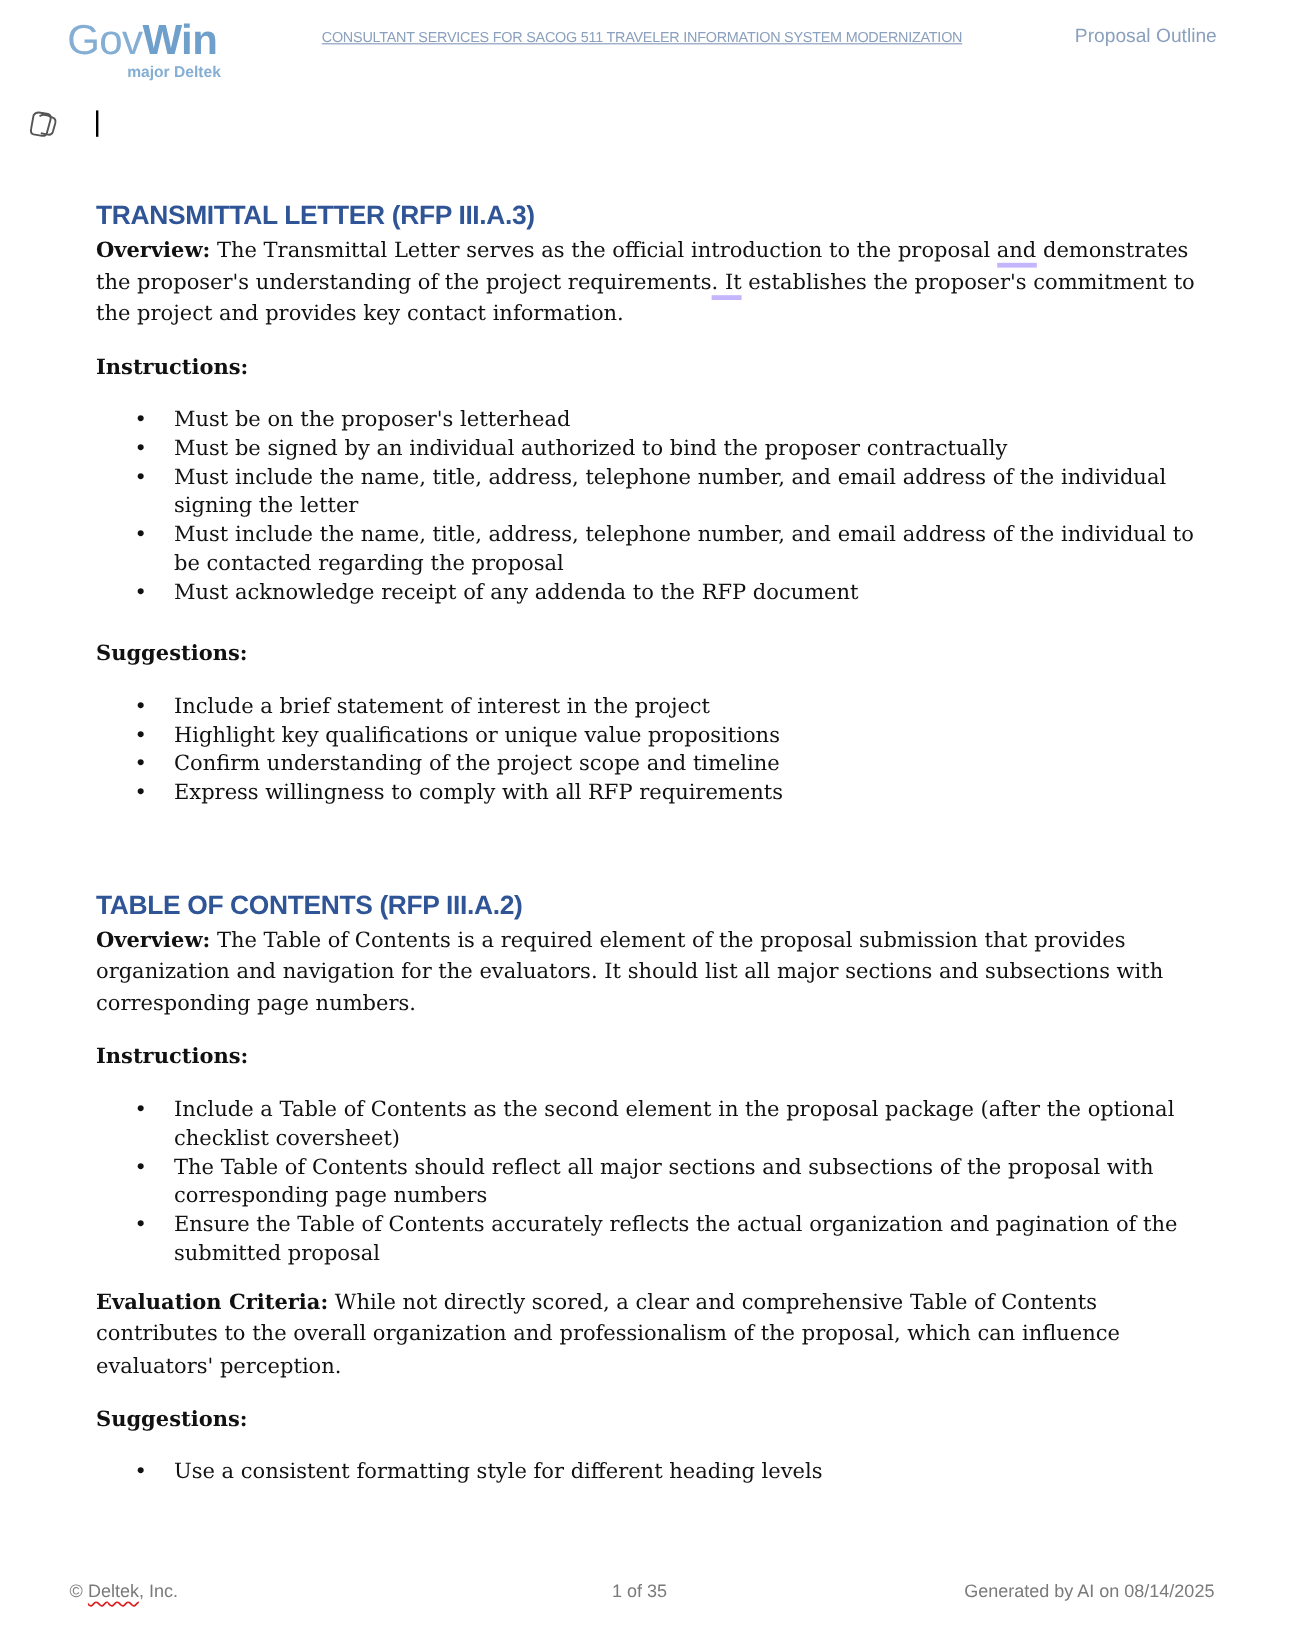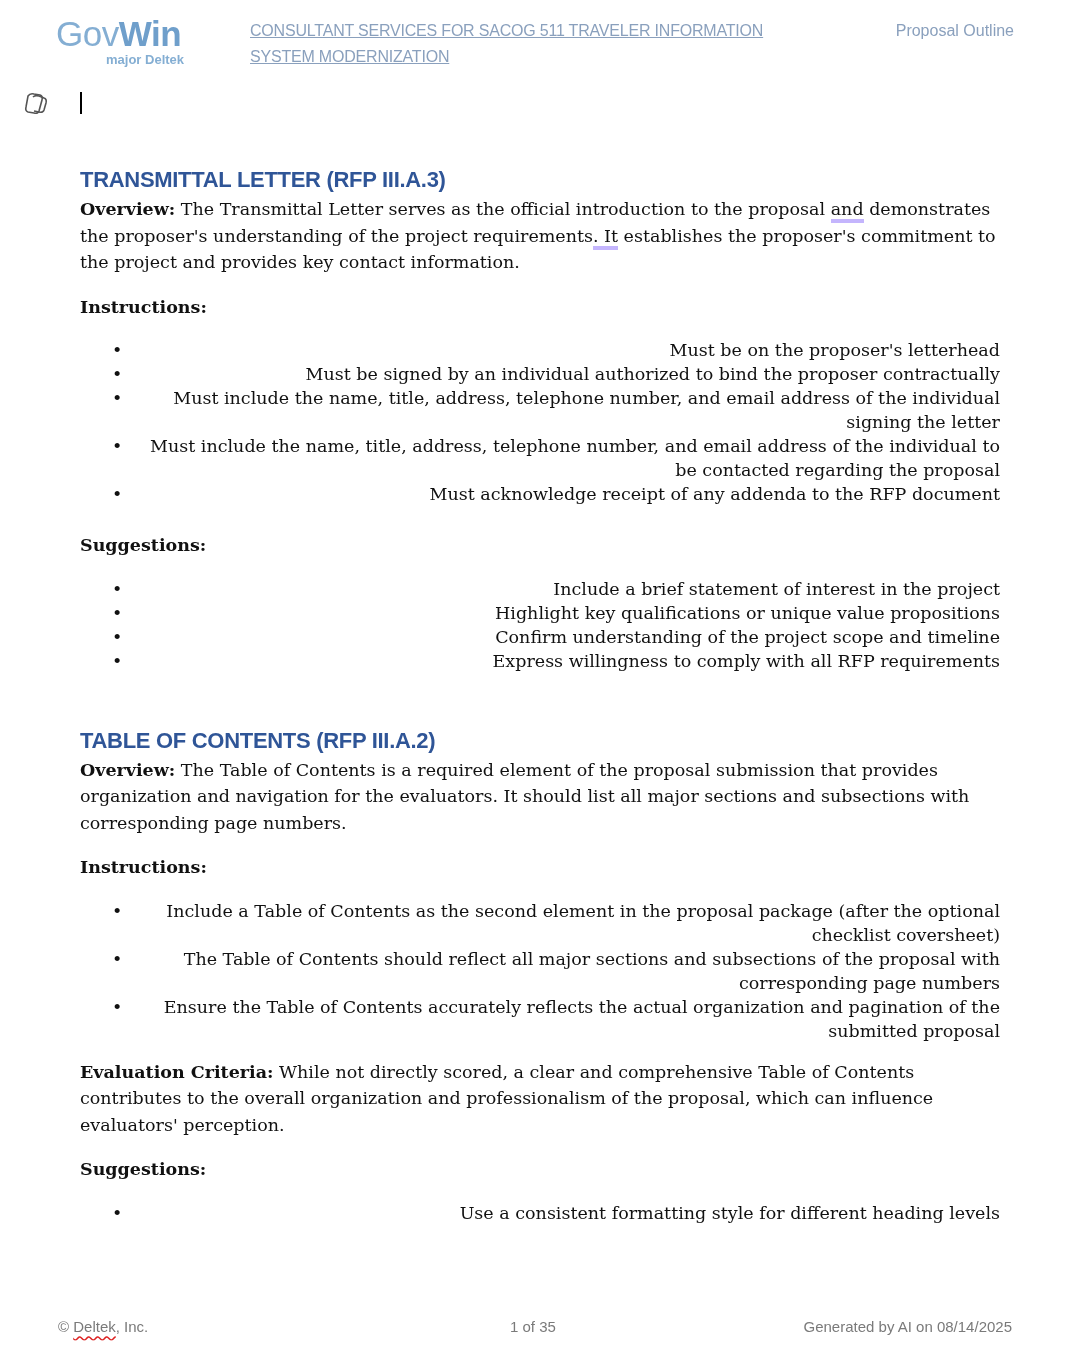--- a/index.html
+++ b/index.html
@@ -2,34 +2,34 @@
 <html><head>
 <meta charset="utf-8">
 <style>
   html, body { margin: 0; padding: 0; background: #ffffff; }
   body { width: 1074px; height: 1364px; position: relative; overflow: hidden;
          font-family: "DejaVu Serif", "Liberation Serif", serif; color: #111; }
   .logo { position: absolute; left: 56px; top: 14px; width: 140px; }
   .logo-main { font-family: "Liberation Sans", sans-serif; font-size: 35px; line-height: 40px; color: #84aed3; letter-spacing: -0.5px; }
   .logo-main b { color: #6f9fcb; font-weight: bold; margin-top: 36px; }
   .logo-sub { font-family: "Liberation Sans", sans-serif; font-size: 13px; font-weight: bold; color: #84aed3; position: absolute; left: 50px; top: 38px; }
-  .doc-title { position: absolute; left: 250px; top: 18px; width: 570px; 
-               font-family: "Liberation Sans", sans-serif; font-size: 16px; line-height: 26px; color: #8aa0bd; text-decoration: underline; letter-spacing: -0.2px; }
+  .doc-title { position: absolute; left: 250px; top: 18px; width: 570px; text-align: center;
+               font-family: "Liberation Sans", sans-serif; font-size: 12px; line-height: 26px; color: #8aa0bd; text-decoration: underline; letter-spacing: -0.2px; }
   .doc-type { position: absolute; right: 60px; top: 18px; font-family: "Liberation Sans", sans-serif; font-weight: normal; font-size: 16px; color: #8aa0bd; line-height: 26px; margin-left: 42px; }
   .copilot-icon { position: absolute; left: 22px; top: 91px; width: 28px; height: 26px; }
   .cursor { position: absolute; left: 80px; top: 92px; width: 2px; height: 22px; background: #000; }
   .content { position: absolute; left: 80px; top: 164px; width: 920px; font-size: 17.5px; line-height: 26.5px; }
   h2 { font-family: "Liberation Sans", sans-serif; color: #2f5597; font-size: 22px; font-weight: bold; margin: 0; line-height: 32px; letter-spacing: -0.3px; }
   p { margin: 0; }
   .label { font-weight: bold; }
   .sub-head { font-weight: bold; margin: 18px 0 18px 0; }
-  ul { margin: 0 0 14px 0; padding-left: 65px; text-align: right; }
+  ul { margin: 0 0 14px 0; padding-left: 65px; }
   li { margin: 0; line-height: 24px; list-style: none; position: relative; }
   li::before { content: "\2022"; position: absolute; left: -33px; top: 0; }
-  .section2 { margin-top: 52px; }
+  .section2 { margin-top: 66px; }
   .grammar { border-bottom: 4px solid #c4b5fd; }
   .spell { border-bottom: 3px solid #e8a3b3; }
   .footer { position: absolute; top: 1318px; font-family: "Liberation Sans", sans-serif; font-size: 15px; color: #7a7a7a; }
   .footer-left { left: 58px; }
   .footer-center { left: 510px; }
   .footer-right { right: 62px; }
   .squiggle { text-decoration: underline wavy #d22; text-underline-offset: 3px; }
 </style>
 </head>
 <body>

